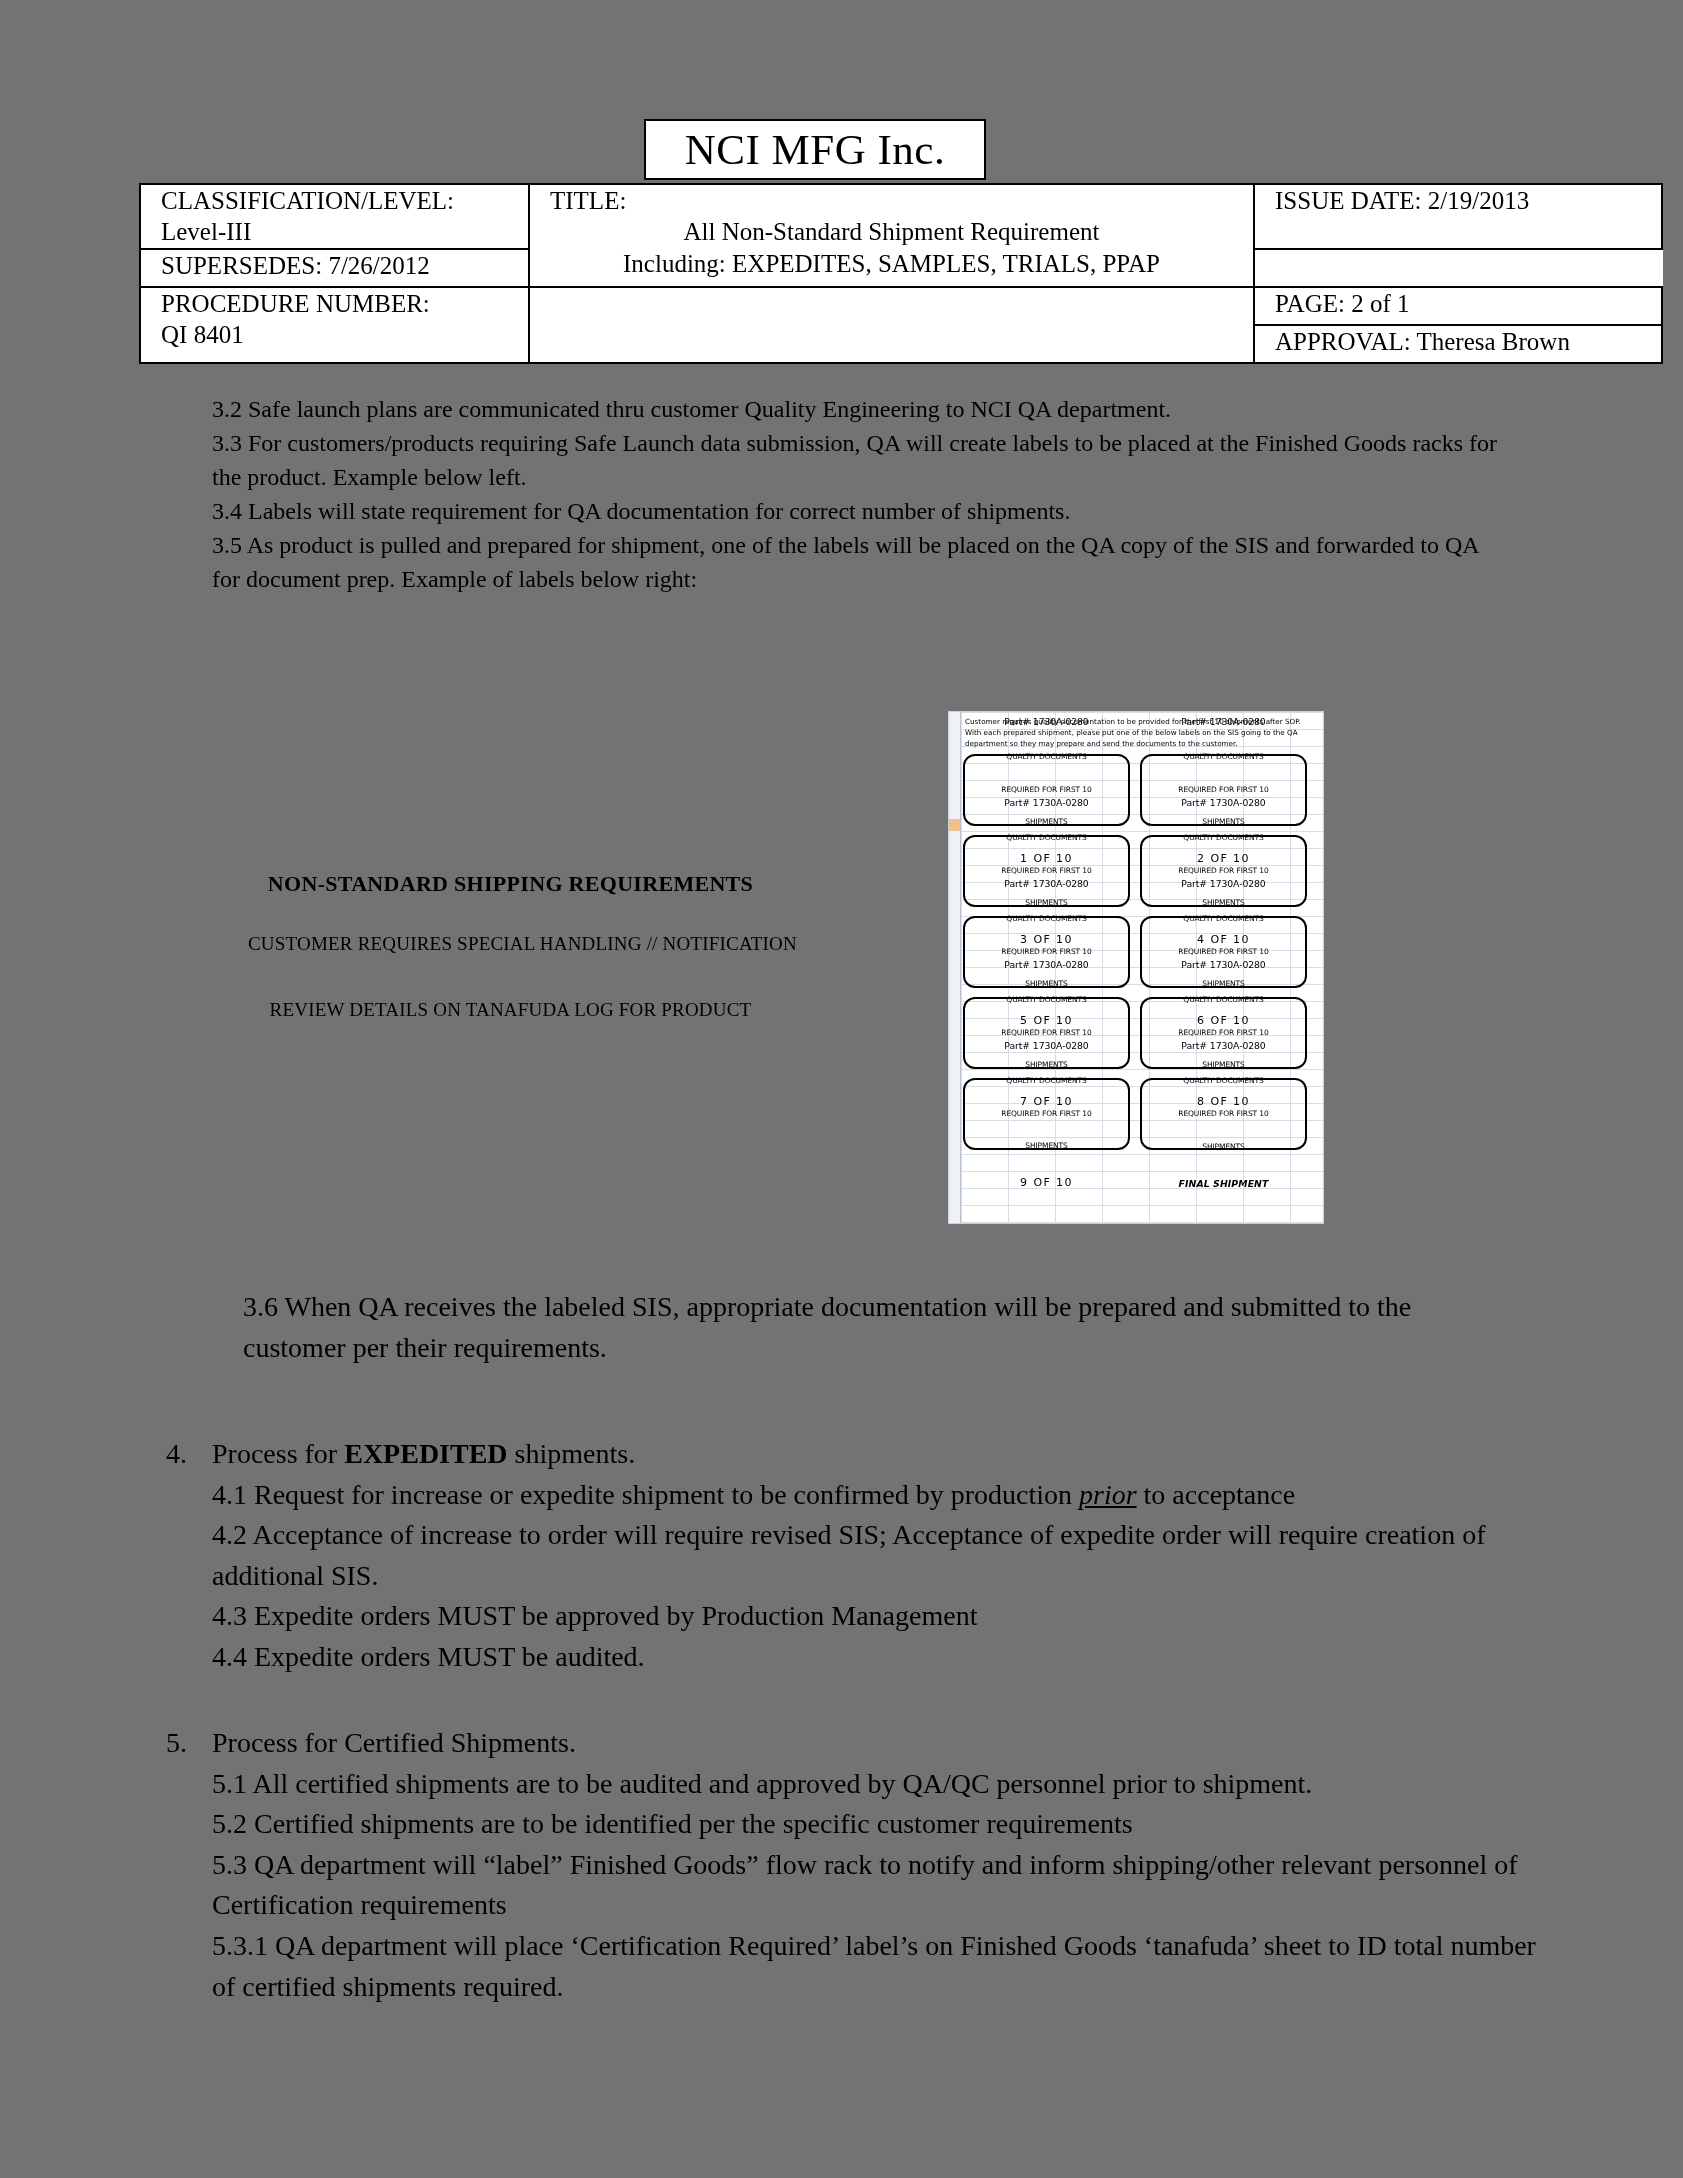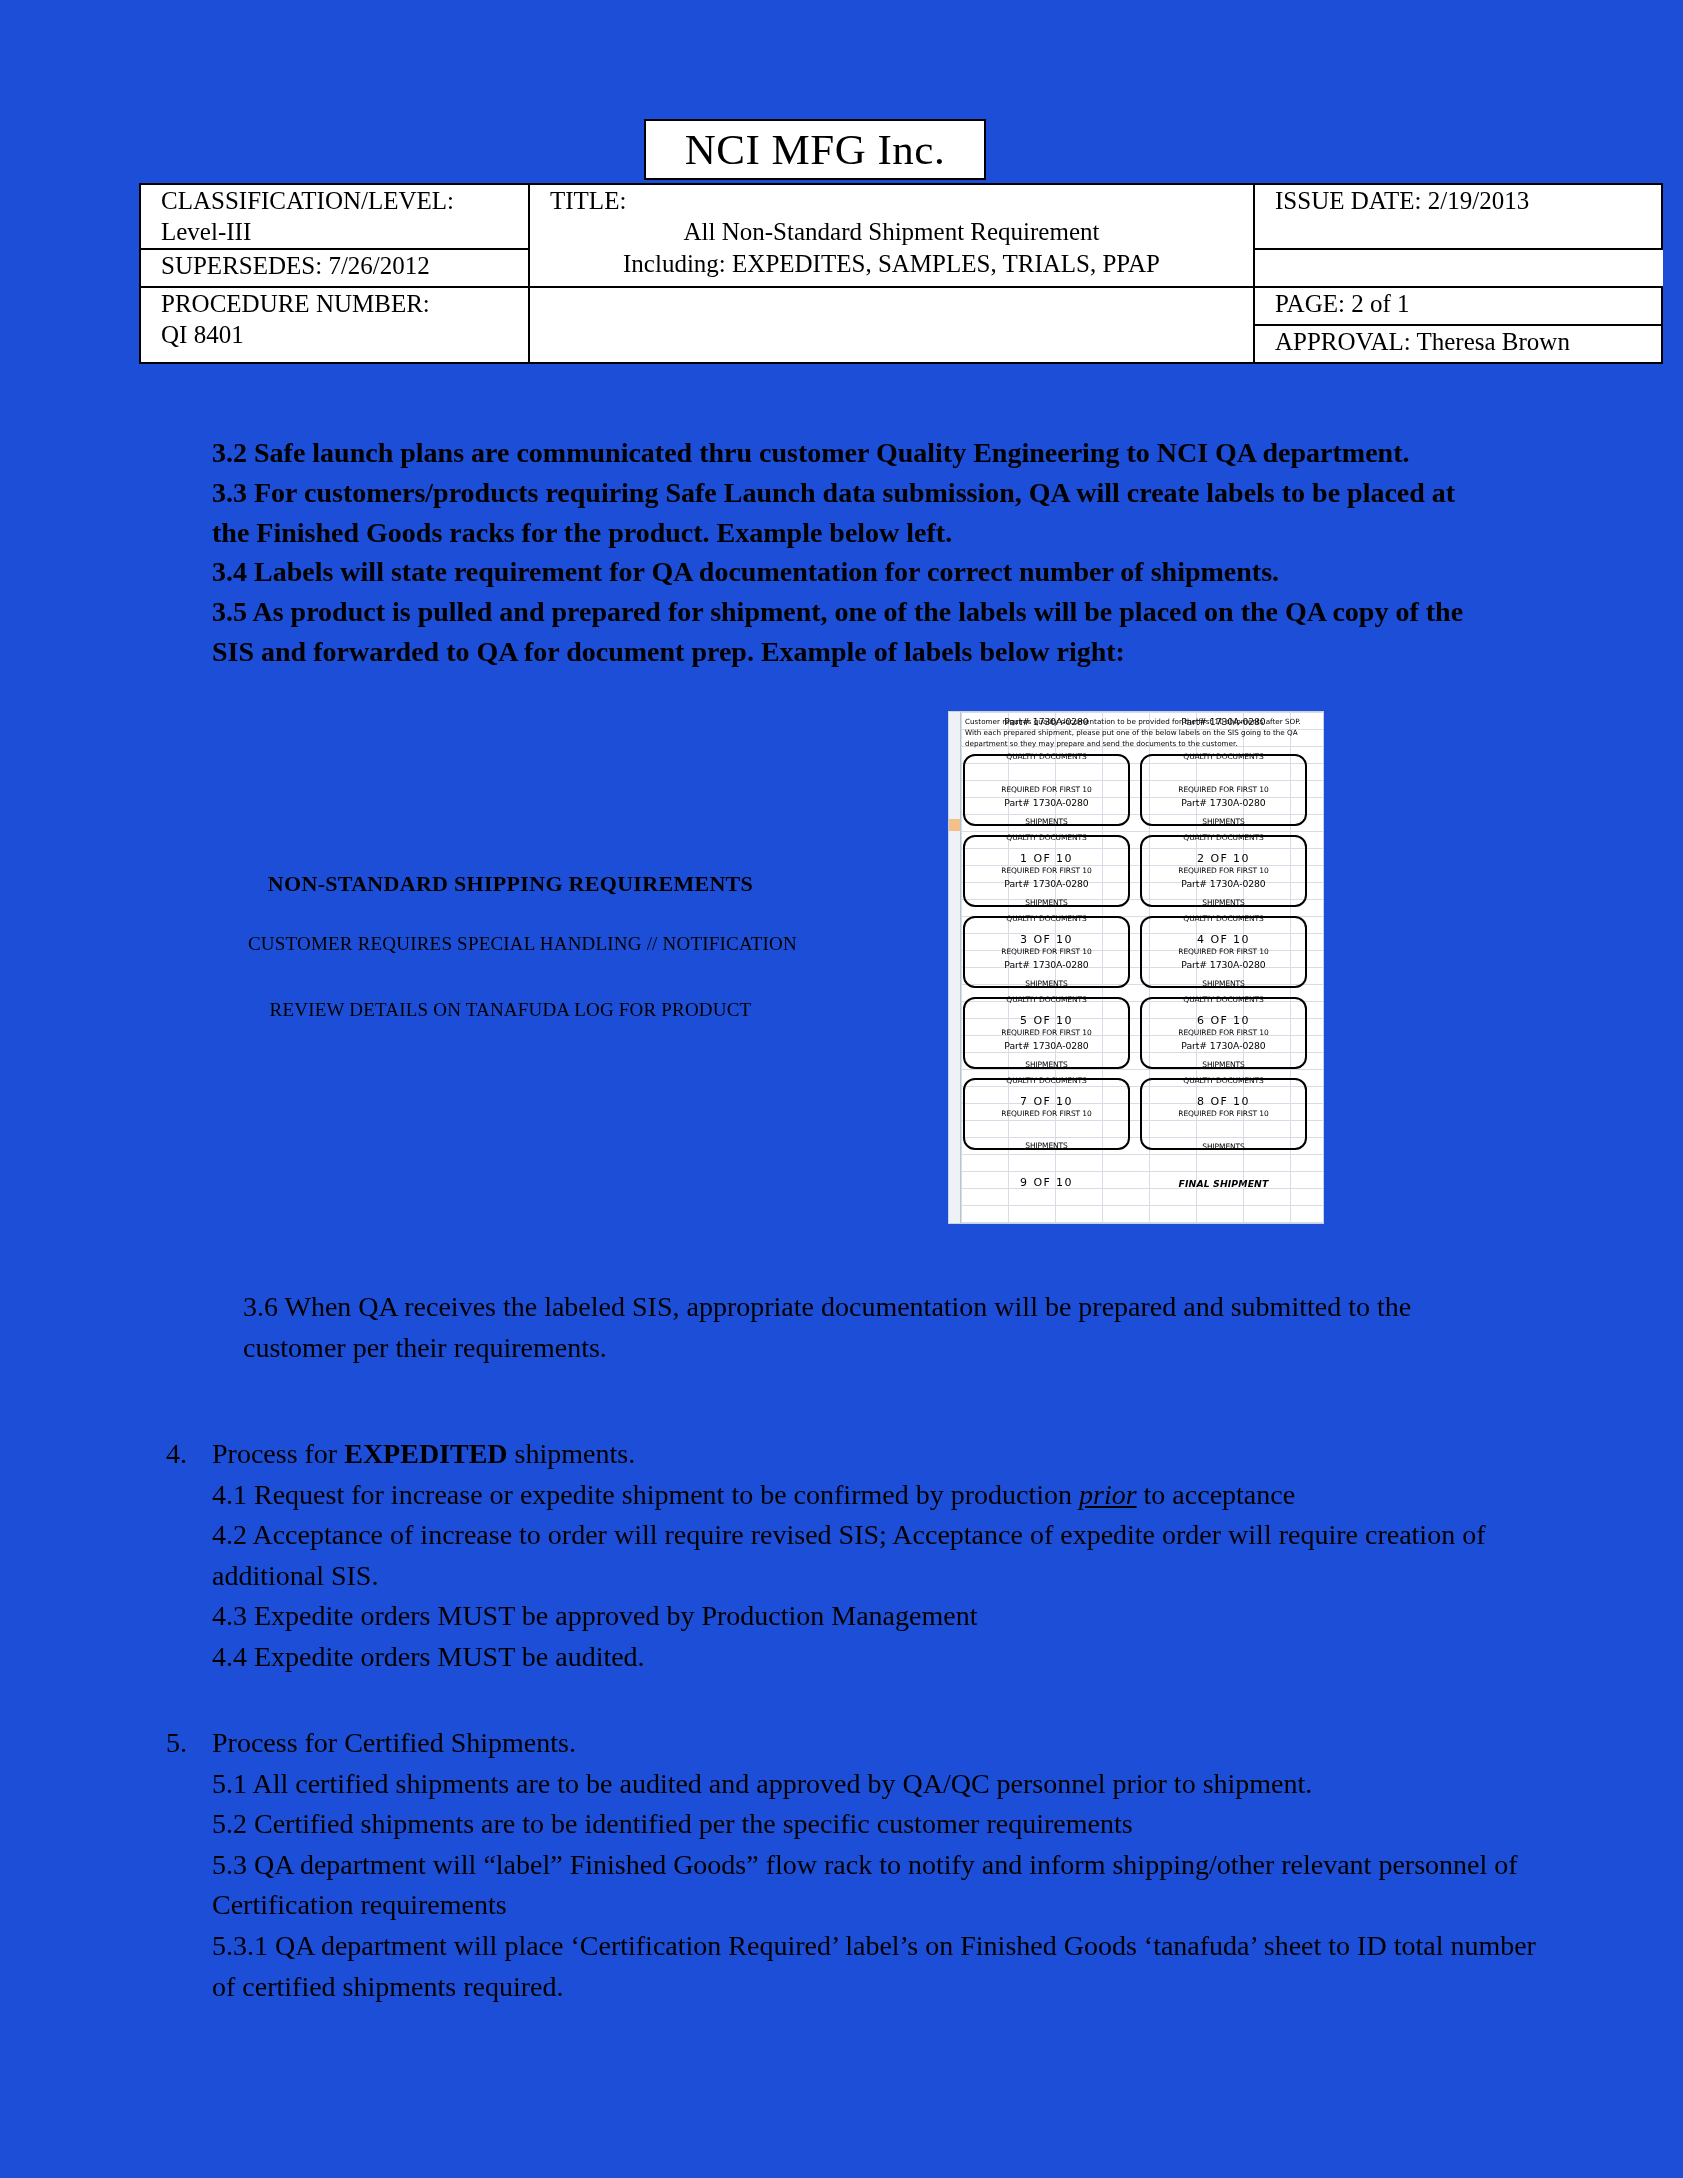--- a/index.html
+++ b/index.html
@@ -13,21 +13,21 @@
     font-family: "Liberation Serif", serif;
     color: #000000;
     position: relative;
     overflow: hidden;
   }
 
   .page {
     position: relative;
     width: 1683px;
     height: 2178px;
-    background: #1d4ed8;
+    background: #737373;
   }
 
   
   .header-wrap {
     position: absolute;
     left: 139px;
     top: 183px;
     width: 1396px;
   }
   .logo-box {
@@ -80,25 +80,24 @@
     display: block;
     text-align: center;
     font-size: 25px;
   }
   .title-line2 { margin-top: 2px; }
 
   
   .body-text {
     position: absolute;
     left: 212px;
-    top: 433px;
+    top: 392px;
     width: 1287px;
-    font-size: 28px;
+    font-size: 24px;
     line-height: 1.42;
-    font-weight: bold;
   }
   .body-text p { margin: 0; }
 
   
   .left-label {
     position: absolute;
     left: 248px;
     top: 871px;
     width: 525px;
     text-align: center;

